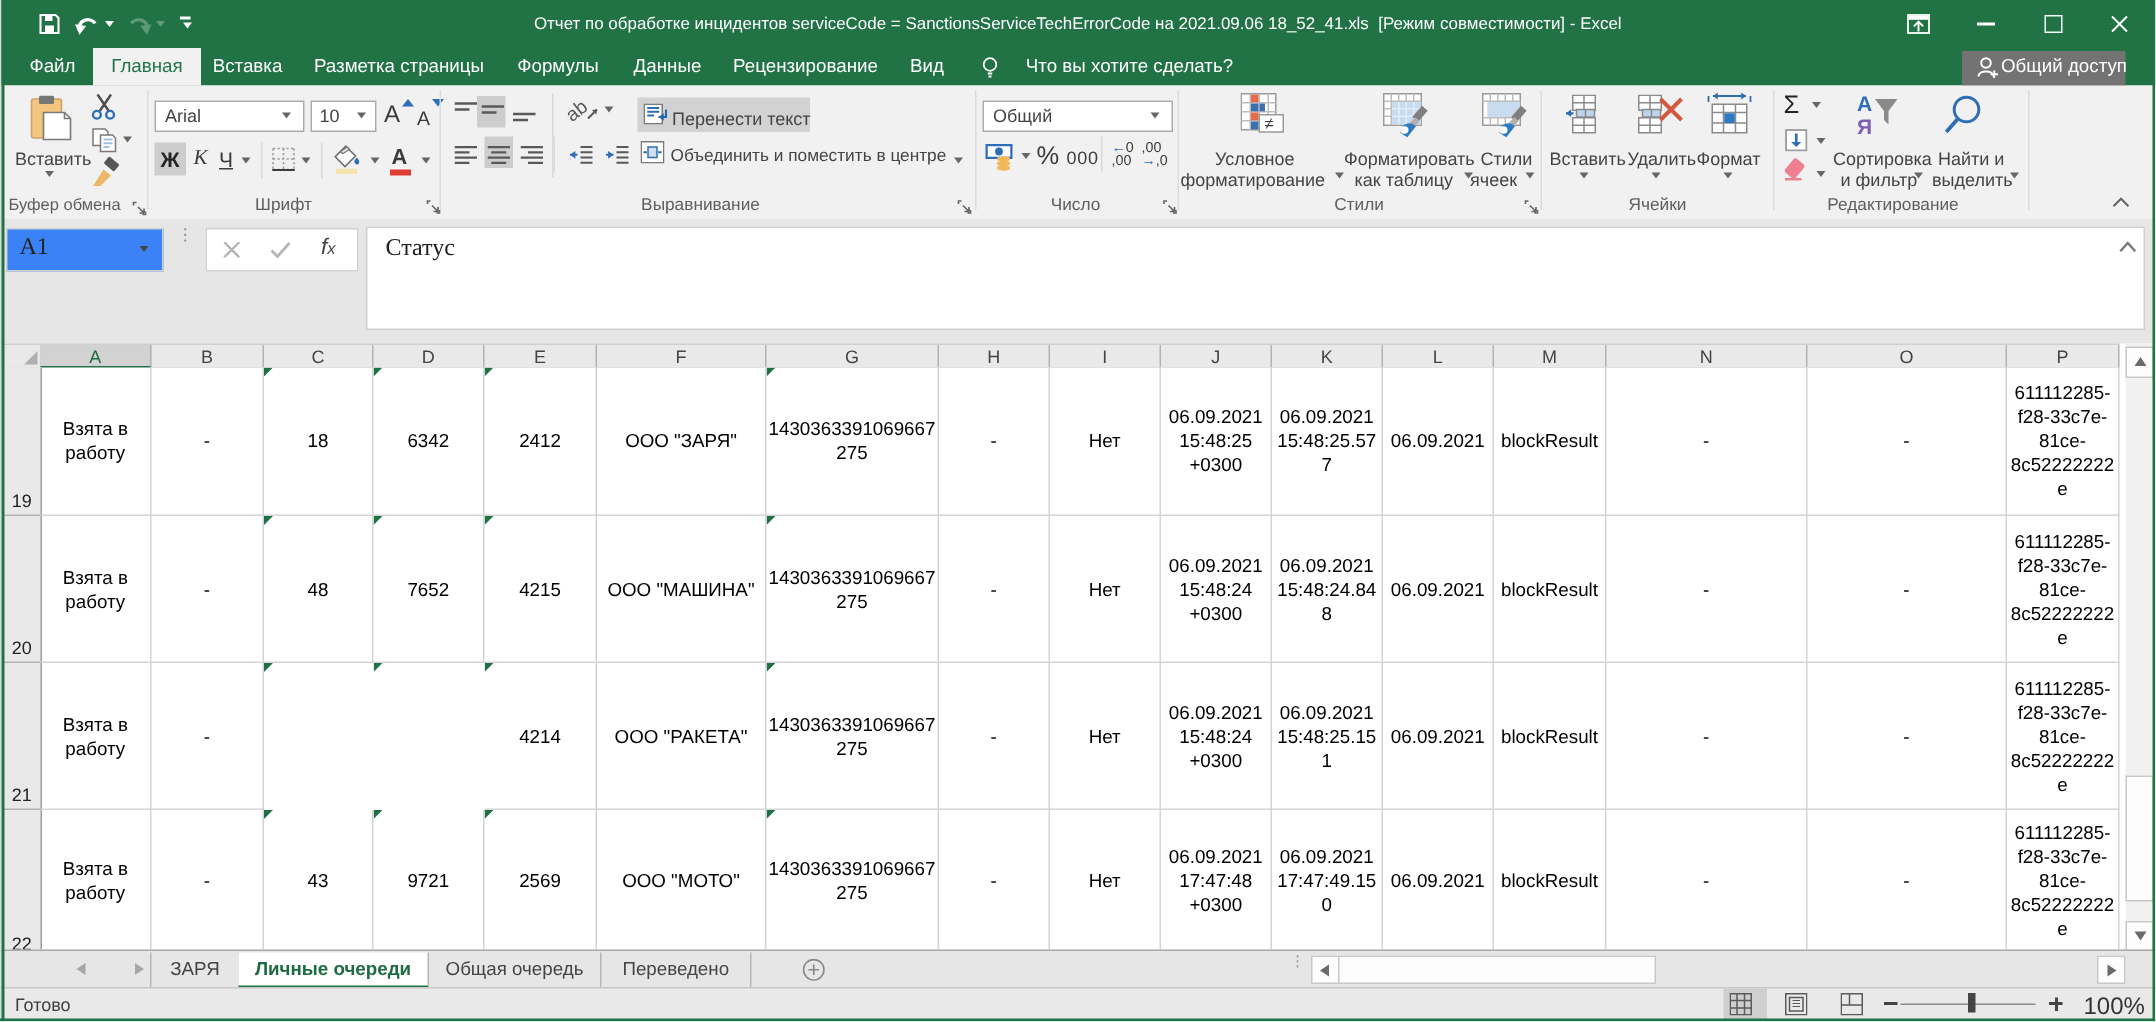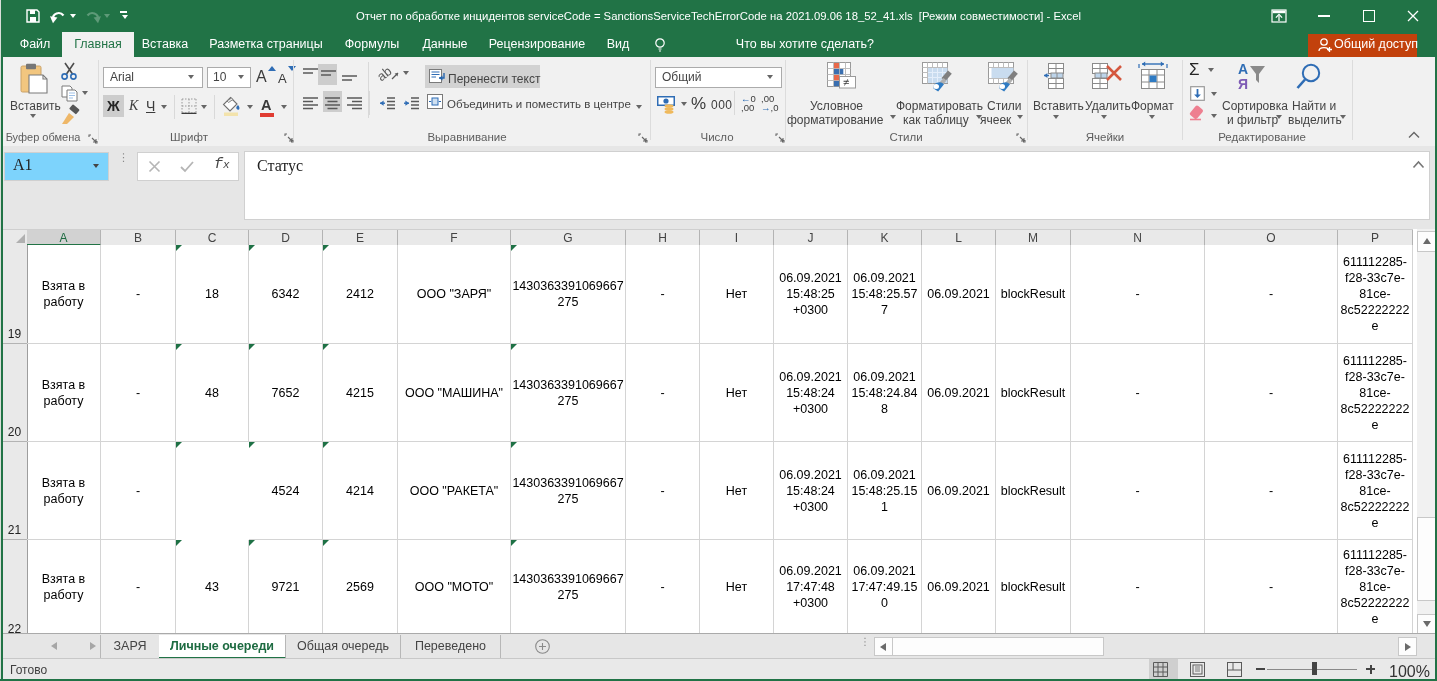--- a/index.html
+++ b/index.html
@@ -17,21 +17,21 @@
 .gsep{position:absolute;top:3px;height:80px;width:1px;background:#dcdcdc}
 .glbl{position:absolute;top:74px;font-size:11.5px;color:#5e5e5e;white-space:nowrap;transform:translateX(-50%)}
 .launch{position:absolute;width:10px;height:10px}
 .launch svg{display:block}
 .rbtn-sel{position:absolute;background:#cdcdcd}
 .rlbl{position:absolute;font-size:12px;color:#444;white-space:nowrap}
 .combo{position:absolute;background:#fff;border:1px solid #ababab;font-size:12px;color:#444}
 .dda{position:absolute;width:0;height:0;border-left:3.5px solid transparent;border-right:3.5px solid transparent;border-top:4px solid #666}
 
 #fbar{position:absolute;left:0;top:146px;width:1437px;height:83px;background:#e6e6e6}
-#namebox{position:absolute;left:4px;top:6px;width:103px;height:27px;background:#7dd3fc;border:1px solid #d0d0d0;font-family:"Liberation Serif",serif;font-size:16px;color:#222}
+#namebox{position:absolute;left:4px;top:6px;width:103px;height:27px;background:#3b82f6;border:1px solid #d0d0d0;font-family:"Liberation Serif",serif;font-size:16px;color:#222}
 #fxbox{position:absolute;left:137px;top:6px;width:100px;height:27px;background:#fff;border:1px solid #d0d0d0}
 #finput{position:absolute;left:244px;top:5px;width:1184px;height:67px;background:#fff;border:1px solid #d0d0d0;font-family:"Liberation Serif",serif;font-size:16px;color:#222}
 
 #colheads{position:absolute;left:0;top:229px;width:1413px;height:16px;background:#e9e9e9;border-top:1px solid #cfcfcf}
 .ch{position:absolute;top:0;height:15px;border-right:1px solid #b3b3b3;border-bottom:1px solid #9d9d9d;font-size:12px;color:#444;text-align:center;line-height:16px}
 #grid{position:absolute;left:0;top:245px;width:1413px;height:388px;background:#fff}
 .rh{position:absolute;left:2px;width:25px;background:#e9e9e9;border-right:1px solid #9d9d9d;border-bottom:1px solid #b3b3b3;font-size:12px;color:#222;text-align:center}
 .cell{position:absolute;border-right:1px solid #d4d4d4;border-bottom:1px solid #d4d4d4;font-size:12.5px;color:#000;display:flex;align-items:center;justify-content:center;text-align:center;line-height:16px}
 .tri{position:absolute;width:6px;height:6px;background:#1e7145;clip-path:polygon(0 0,100% 0,0 100%)}
 
@@ -87,22 +87,22 @@
   <div class="rtab" style="left:134px;width:62px">Вставка</div>
   <div class="rtab" style="left:196px;width:140px">Разметка страницы</div>
   <div class="rtab" style="left:336px;width:72px">Формулы</div>
   <div class="rtab" style="left:408px;width:74px">Данные</div>
   <div class="rtab" style="left:482px;width:110px">Рецензирование</div>
   <div class="rtab" style="left:592px;width:52px">Вид</div>
   <svg class="abs" style="left:654px;top:5px" width="12" height="16" viewBox="0 0 12 16">
     <circle cx="6" cy="6" r="4.2" fill="none" stroke="#fff" stroke-width="1.2"></circle>
     <path d="M4.5 12 h3 M5 14 h2" stroke="#fff" stroke-width="1.2"></path>
   </svg>
-  <div class="rtab" style="left:704px;width:170px;text-align:right">Что вы хотите сделать?</div>
-  <div class="rtab" style="left:1308px;width:109px;top:2px;height:38px;line-height:21px;background:#c2410c">
+  <div class="rtab" style="left:668px;width:170px;text-align:center">Что вы хотите сделать?</div>
+  <div class="rtab" style="left:1308px;width:109px;top:2px;height:38px;line-height:21px;background:#737373">
     <svg style="position:absolute;left:9px;top:3px" width="16" height="16" viewBox="0 0 16 16">
       <circle cx="7" cy="5" r="3.2" fill="none" stroke="#fff" stroke-width="1.3"></circle>
       <path d="M2 14 c0-4.5 10-4.5 10 0" fill="none" stroke="#fff" stroke-width="1.3"></path>
       <path d="M12.5 10 v5 M10 12.5 h5" stroke="#fff" stroke-width="1.3"></path>
     </svg>
     <span style="position:absolute;left:26px;top:0;white-space:nowrap;font-size:12.5px">Общий доступ</span>
   </div>
 </div>
 <div id="ribbon">
 
@@ -394,21 +394,21 @@
     <div class="dda" style="left:88px;top:11px;border-top-color:#444"></div>
   </div>
   <div class="abs" style="left:118px;top:9px;width:3px;height:20px;color:#8a8a8a;font-size:11px;line-height:5px">⋮</div>
   <div id="fxbox">
     <svg style="position:absolute;left:10px;top:7px" width="13" height="13" viewBox="0 0 13 13">
           <path d="M1.5 1.5 L11.5 11.5 M11.5 1.5 L1.5 11.5" stroke="#b5b5b5" stroke-width="1.6"></path>
         </svg>
     <svg style="position:absolute;left:42px;top:7px" width="14" height="13" viewBox="0 0 14 13">
           <path d="M1 7 L5 11 L13 2" stroke="#b5b5b5" stroke-width="1.8" fill="none"></path>
         </svg>
-    <span style="position:absolute;left:76px;top:3px;font-family:Liberation Mono, monospace;font-style:italic;font-size:15px;color:#444">f<span style="font-size:11px">x</span></span>
+    <span style="position:absolute;left:76px;top:3px;font-family:Liberation Sans, sans-serif;font-style:italic;font-size:15px;color:#444">f<span style="font-size:11px">x</span></span>
   </div>
   <div id="finput">
         <span style="position:absolute;left:12px;top:5px">Статус</span>
       </div>
   <svg class="abs" style="left:1412px;top:14px" width="13" height="9" viewBox="0 0 13 9">
         <path d="M1.5 7.5 L6.5 2 L11.5 7.5" stroke="#777" stroke-width="1.6" fill="none"></path>
       </svg>
 </div>
 <div id="colheads">
 <div class="abs" style="left:0;top:0;width:27px;height:15px;border-right:1px solid #b3b3b3;border-bottom:1px solid #9d9d9d">
@@ -456,21 +456,20 @@
 <div class="tri" style="left:176px;top:0px"></div>
 <div class="cell" style="left:176px;top:99px;width:72px;height:97px">48</div>
 <div class="tri" style="left:176px;top:99px"></div>
 <div class="tri" style="left:176px;top:197px"></div>
 <div class="cell" style="left:176px;top:295px;width:72px;height:93px;border-bottom:none">43</div>
 <div class="tri" style="left:176px;top:295px"></div>
 <div class="cell" style="left:249px;top:0px;width:73px;height:98px">6342</div>
 <div class="tri" style="left:249px;top:0px"></div>
 <div class="cell" style="left:249px;top:99px;width:73px;height:97px">7652</div>
 <div class="tri" style="left:249px;top:99px"></div>
-<div class="cell" style="left:249px;top:197px;width:73px;height:97px">4524</div>
 <div class="tri" style="left:249px;top:197px"></div>
 <div class="cell" style="left:249px;top:295px;width:73px;height:93px;border-bottom:none">9721</div>
 <div class="tri" style="left:249px;top:295px"></div>
 <div class="cell" style="left:323px;top:0px;width:74px;height:98px">2412</div>
 <div class="tri" style="left:323px;top:0px"></div>
 <div class="cell" style="left:323px;top:99px;width:74px;height:97px">4215</div>
 <div class="tri" style="left:323px;top:99px"></div>
 <div class="cell" style="left:323px;top:197px;width:74px;height:97px">4214</div>
 <div class="tri" style="left:323px;top:197px"></div>
 <div class="cell" style="left:323px;top:295px;width:74px;height:93px;border-bottom:none">2569</div>

